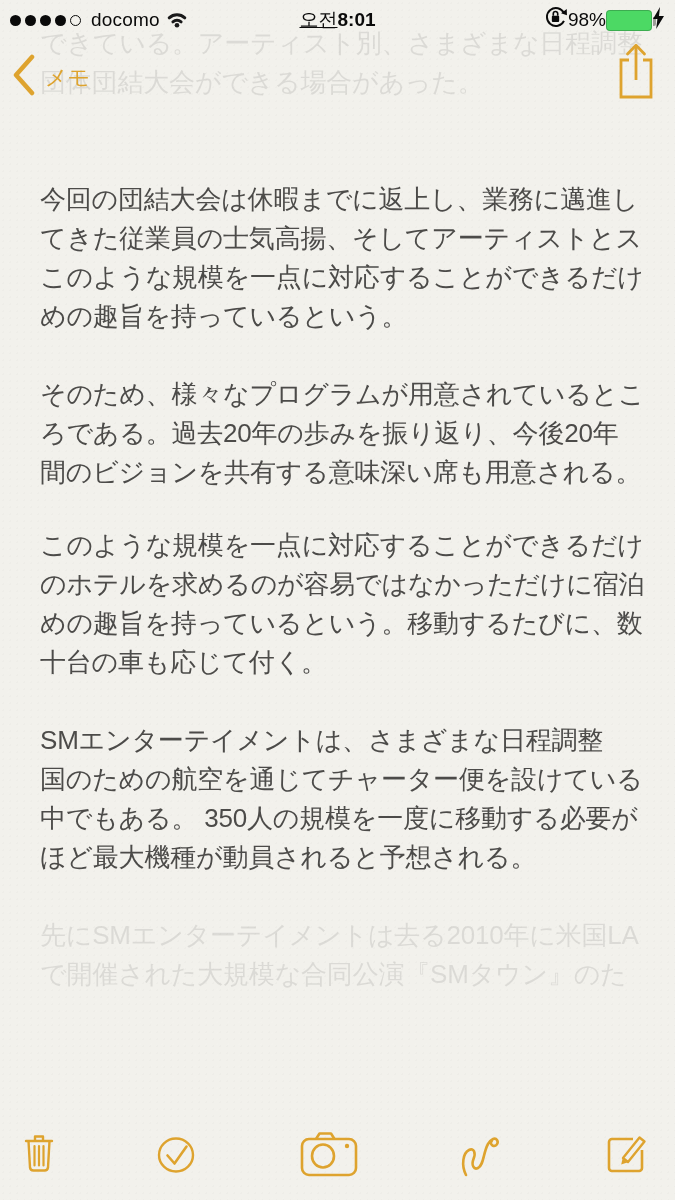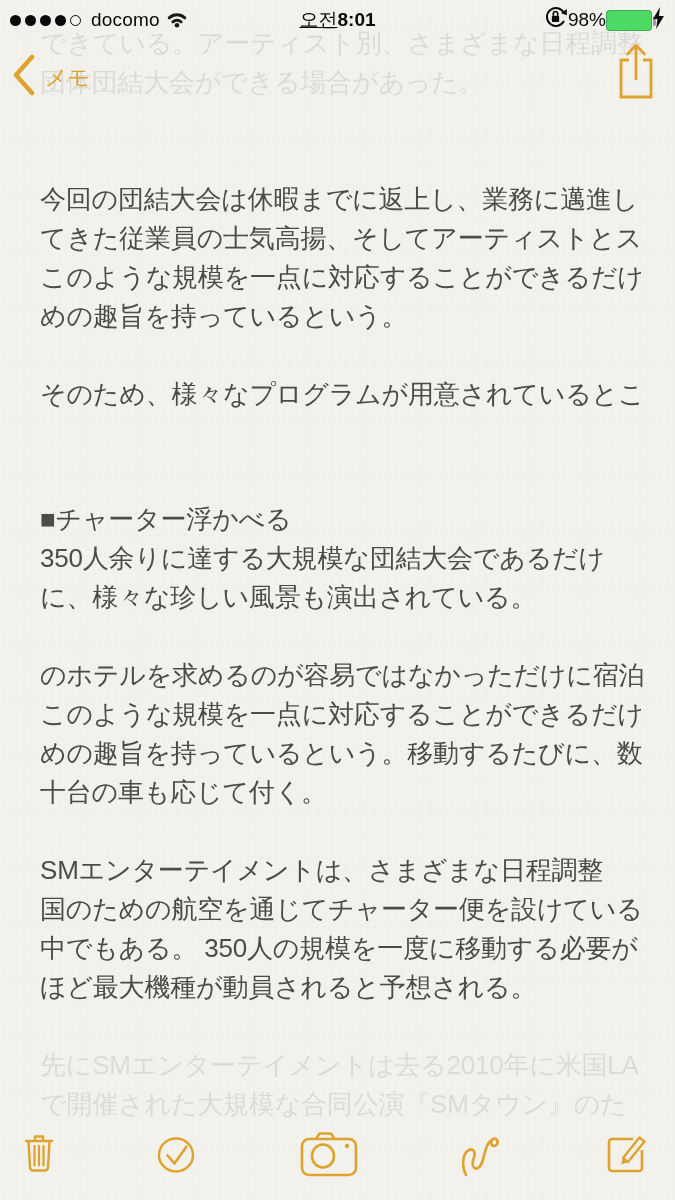--- a/index.html
+++ b/index.html
@@ -22,21 +22,21 @@
 
   
   .note-canvas{position:absolute;inset:0;padding-left:34px;}
   .flow{
     position:absolute;top:24px;left:40px;right:28px;
     font-size:26px;line-height:39px;letter-spacing:-0.2px;
     color:var(--body);
   }
   .tline{white-space:nowrap;height:39px;}
   .para{margin-bottom:39px;}
-  .para.gap2{margin-bottom:86px;}
+  .para.gap2{margin-bottom:34px;}
   .faded{opacity:.13;}
   .faded.top{margin-bottom:78px;}
 
   
   .status-bar{
     position:absolute;top:0;left:0;right:0;height:40px;
     display:flex;align-items:center;padding:12px 10px;box-sizing:border-box;
     color:var(--status);font-size:19px;
   }
   .sb-left{display:flex;align-items:center;gap:4px;}
@@ -86,31 +86,28 @@
 
       <div class="para">
         <div class="tline">今回の団結大会は休暇までに返上し、業務に邁進し</div>
         <div class="tline">てきた従業員の士気高揚、そしてアーティストとス</div>
         <div class="tline">このような規模を一点に対応することができるだけ</div>
         <div class="tline">めの趣旨を持っているという。</div>
       </div>
 
       <div class="para gap2">
         <div class="tline">そのため、様々なプログラムが用意されているとこ</div>
-      </div>
+        <div class="tline">ろである。過去20年の歩みを振り返り、今後20年</div>
+        <div class="tline">間のビジョンを共有する意味深い席も用意される。</div>
+      </div>
+
 
       <div class="para">
-        <div class="tline">■チャーター浮かべる</div>
-        <div class="tline">350人余りに達する大規模な団結大会であるだけ</div>
-        <div class="tline">に、様々な珍しい風景も演出されている。</div>
-      </div>
-
-      <div class="para">
+        <div class="tline">このような規模を一点に対応することができるだけ</div>
         <div class="tline">のホテルを求めるのが容易ではなかっただけに宿泊</div>
-        <div class="tline">このような規模を一点に対応することができるだけ</div>
         <div class="tline">めの趣旨を持っているという。移動するたびに、数</div>
         <div class="tline">十台の車も応じて付く。</div>
       </div>
 
       <div class="para">
         <div class="tline">SMエンターテイメントは、さまざまな日程調整</div>
         <div class="tline">国のための航空を通じてチャーター便を設けている</div>
         <div class="tline">中でもある。 350人の規模を一度に移動する必要が</div>
         <div class="tline">ほど最大機種が動員されると予想される。</div>
       </div>

